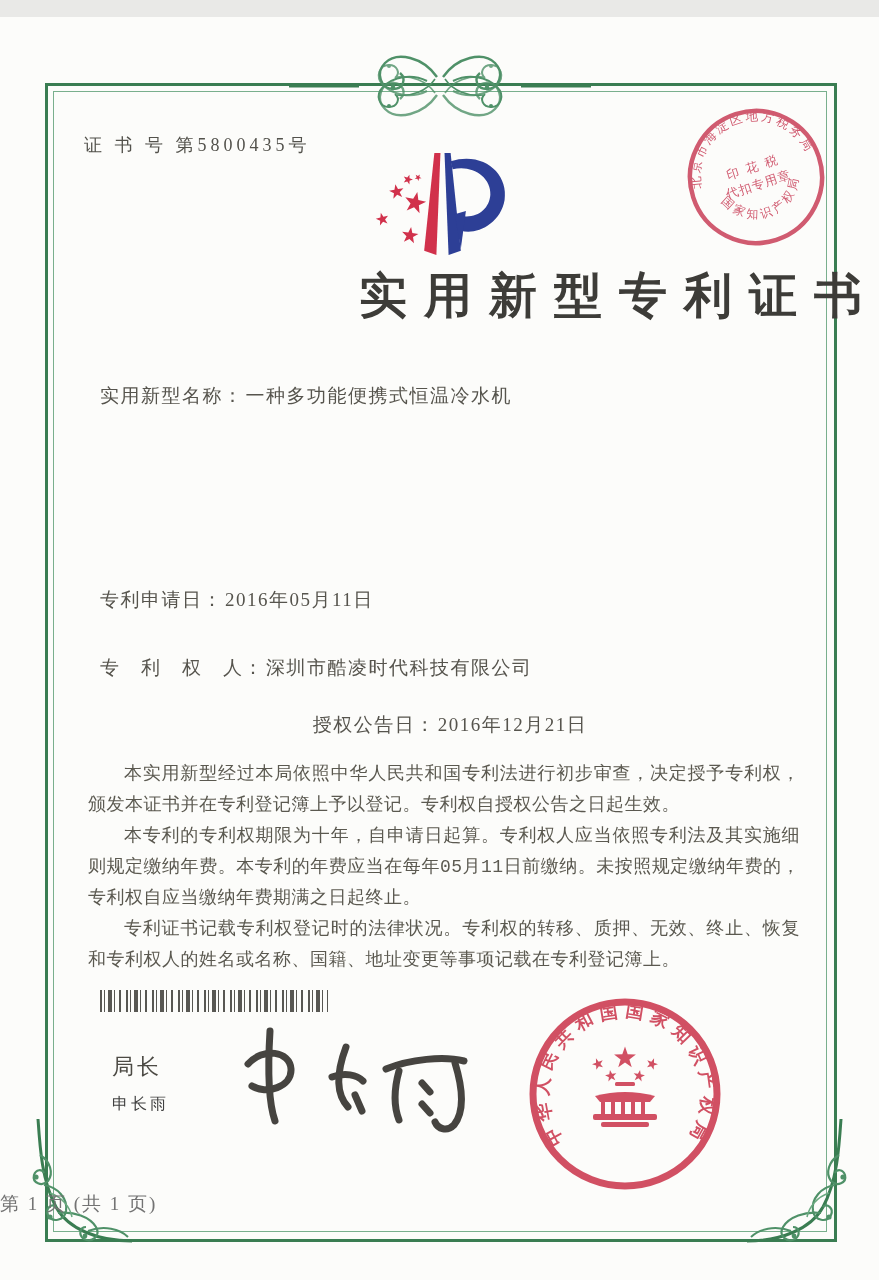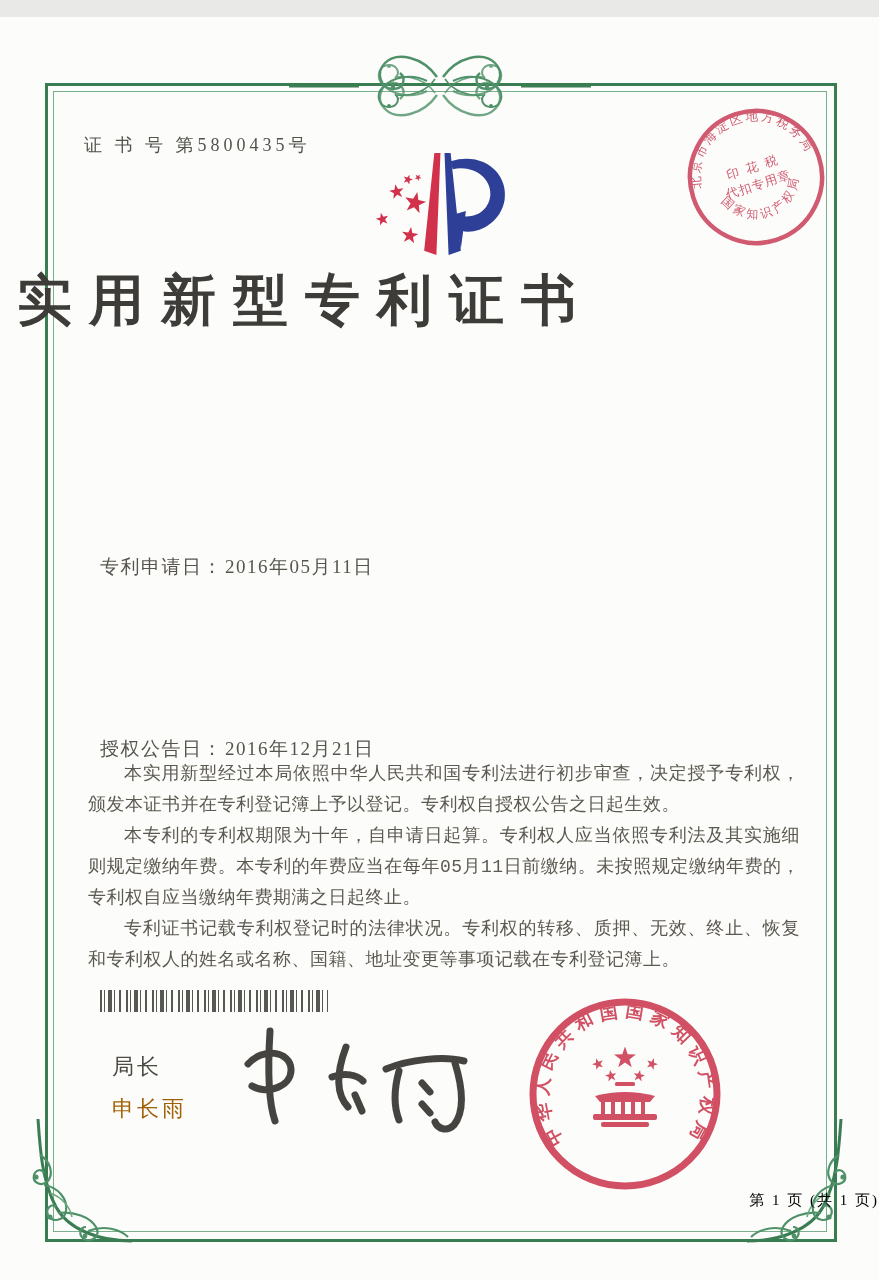--- a/index.html
+++ b/index.html
@@ -12,57 +12,57 @@
   
   .frame-outer{position:absolute; left:45px; top:66px; width:786px; height:1153px;
     border:3px solid #3a7d52;}
   .frame-inner{position:absolute; left:53px; top:74px; width:772px; height:1139px;
     border:1px solid #79af8d;}
   .flourish{position:absolute; pointer-events:none;}
   
   .cert-no{position:absolute; left:84px; top:116px; font-size:18px;
     letter-spacing:4px; color:#53524c;}
   .logo{position:absolute; left:368px; top:132px; width:150px; height:112px;}
-  .title{position:absolute; left:0; right:0; top:247px; text-align:left;
-    font-size:55px; font-weight:bold; letter-spacing:17px; color:#3d3c38;
+  .title{position:absolute; left:0; right:0; top:247px; text-align:right;
+    font-size:48px; font-weight:bold; letter-spacing:17px; color:#3d3c38;
     text-indent:17px;}
   
   .tax-stamp{position:absolute; left:683px; top:87px; width:146px; height:146px;
     transform:rotate(-18deg); opacity:.9;}
   
   .field{position:absolute; left:100px; width:700px; font-size:19px;
     letter-spacing:1.5px; color:#56544d; white-space:nowrap;}
   .field .lbl{margin-right:2px;}
   .f0{top:366px;} .f1{top:435px;} .f2{top:503px;}
-  .f3{top:537px;} .f4{top:638px;} .f5{top:719px;}
+  .f3{top:570px;} .f4{top:638px;} .f5{top:695px;text-align:center;}
   
   .legal{position:absolute; left:88px; top:742px; width:712px;
     font-size:18px; line-height:31px; text-align:justify; color:#5b5950;}
   .legal p{margin:0; text-indent:2em; letter-spacing:.5px;font-family:Liberation Mono, monospace;}
   
   .barcode{position:absolute; left:100px; top:973px; width:228px; height:22px;
     background:
       repeating-linear-gradient(90deg,
         #3b3a35 0 2px, transparent 2px 4px,
         #3b3a35 4px 5px, transparent 5px 8px,
         #3b3a35 8px 12px, transparent 12px 14px,
         #3b3a35 14px 15px, transparent 15px 19px,
         #3b3a35 19px 21px, transparent 21px 26px);
     opacity:.85;}
   .director-label{position:absolute; left:112px; top:1035px; font-size:22px;
     letter-spacing:3px; color:#4c4a44; font-family:Liberation Sans, sans-serif;}
-  .director-name{position:absolute; left:112px; top:1077px; font-size:22px;
-    letter-spacing:3px; color:#a16207; font-family:"Liberation Sans","DejaVu Sans",sans-serif;}
+  .director-name{position:absolute; left:112px; top:1077px; font-size:16px;
+    letter-spacing:3px; color:#404040; font-family:"Liberation Sans","DejaVu Sans",sans-serif;}
   .signature{position:absolute; left:218px; top:1002px; width:250px; height:118px;}
   
   .seal{position:absolute; left:527px; top:979px; width:196px; height:196px; opacity:.92;}
   .issue-date{position:absolute; left:545px; top:1113px; font-size:21px;
     letter-spacing:2px; color:#413f39; z-index:5;}
-  .footer{position:absolute; left:0; right:0; top:1174px; text-align:right;
-    font-size:15px; letter-spacing:2px; color:#000000;}
+  .footer{position:absolute; left:0; right:0; top:1174px; text-align:left;
+    font-size:19px; letter-spacing:2px; color:#737373;}
 </style>
 </head>
 <body>
 
 <div class="page">
 
   <div class="frame-outer"></div>
   <div class="frame-inner"></div>
 
   <svg width="0" height="0" style="position:absolute">
@@ -141,22 +141,28 @@
     <text font-size="12.5" fill="#cc4a62" letter-spacing="2.5" font-family="Liberation Sans, sans-serif">
       <textPath href="#taxArcTop" startOffset="50%" text-anchor="middle">北京市海淀区地方税务局</textPath>
     </text>
     <text x="73" y="67" font-size="12.5" fill="#cc4a62" text-anchor="middle" letter-spacing="2" font-family="Liberation Sans, sans-serif">印 花 税</text>
     <text x="73" y="85" font-size="12.5" fill="#cc4a62" text-anchor="middle" letter-spacing="1" font-family="Liberation Sans, sans-serif">代扣专用章</text>
     <text font-size="12" fill="#cc4a62" letter-spacing="3" font-family="Liberation Sans, sans-serif">
       <textPath href="#taxArcBot" startOffset="50%" text-anchor="middle">国家知识产权局</textPath>
     </text>
   </svg>
 
+  <div class="field f0">
+    <span class="lbl">实用新型名称：</span><span>一种多功能便携式恒温冷水机</span>
+  </div>
   <div class="field f3">
     <span class="lbl">专利申请日：</span><span>2016年05月11日</span>
+  </div>
+  <div class="field f4">
+    <span class="lbl">专　利　权　人：</span><span>深圳市酷凌时代科技有限公司</span>
   </div>
   <div class="field f5">
     <span class="lbl">授权公告日：</span><span>2016年12月21日</span>
   </div>
 
   <div class="legal">
     <p>本实用新型经过本局依照中华人民共和国专利法进行初步审查，决定授予专利权，颁发本证书并在专利登记簿上予以登记。专利权自授权公告之日起生效。</p>
     <p>本专利的专利权期限为十年，自申请日起算。专利权人应当依照专利法及其实施细则规定缴纳年费。本专利的年费应当在每年05月11日前缴纳。未按照规定缴纳年费的，专利权自应当缴纳年费期满之日起终止。</p>
     <p>专利证书记载专利权登记时的法律状况。专利权的转移、质押、无效、终止、恢复和专利权人的姓名或名称、国籍、地址变更等事项记载在专利登记簿上。</p>
   </div>

